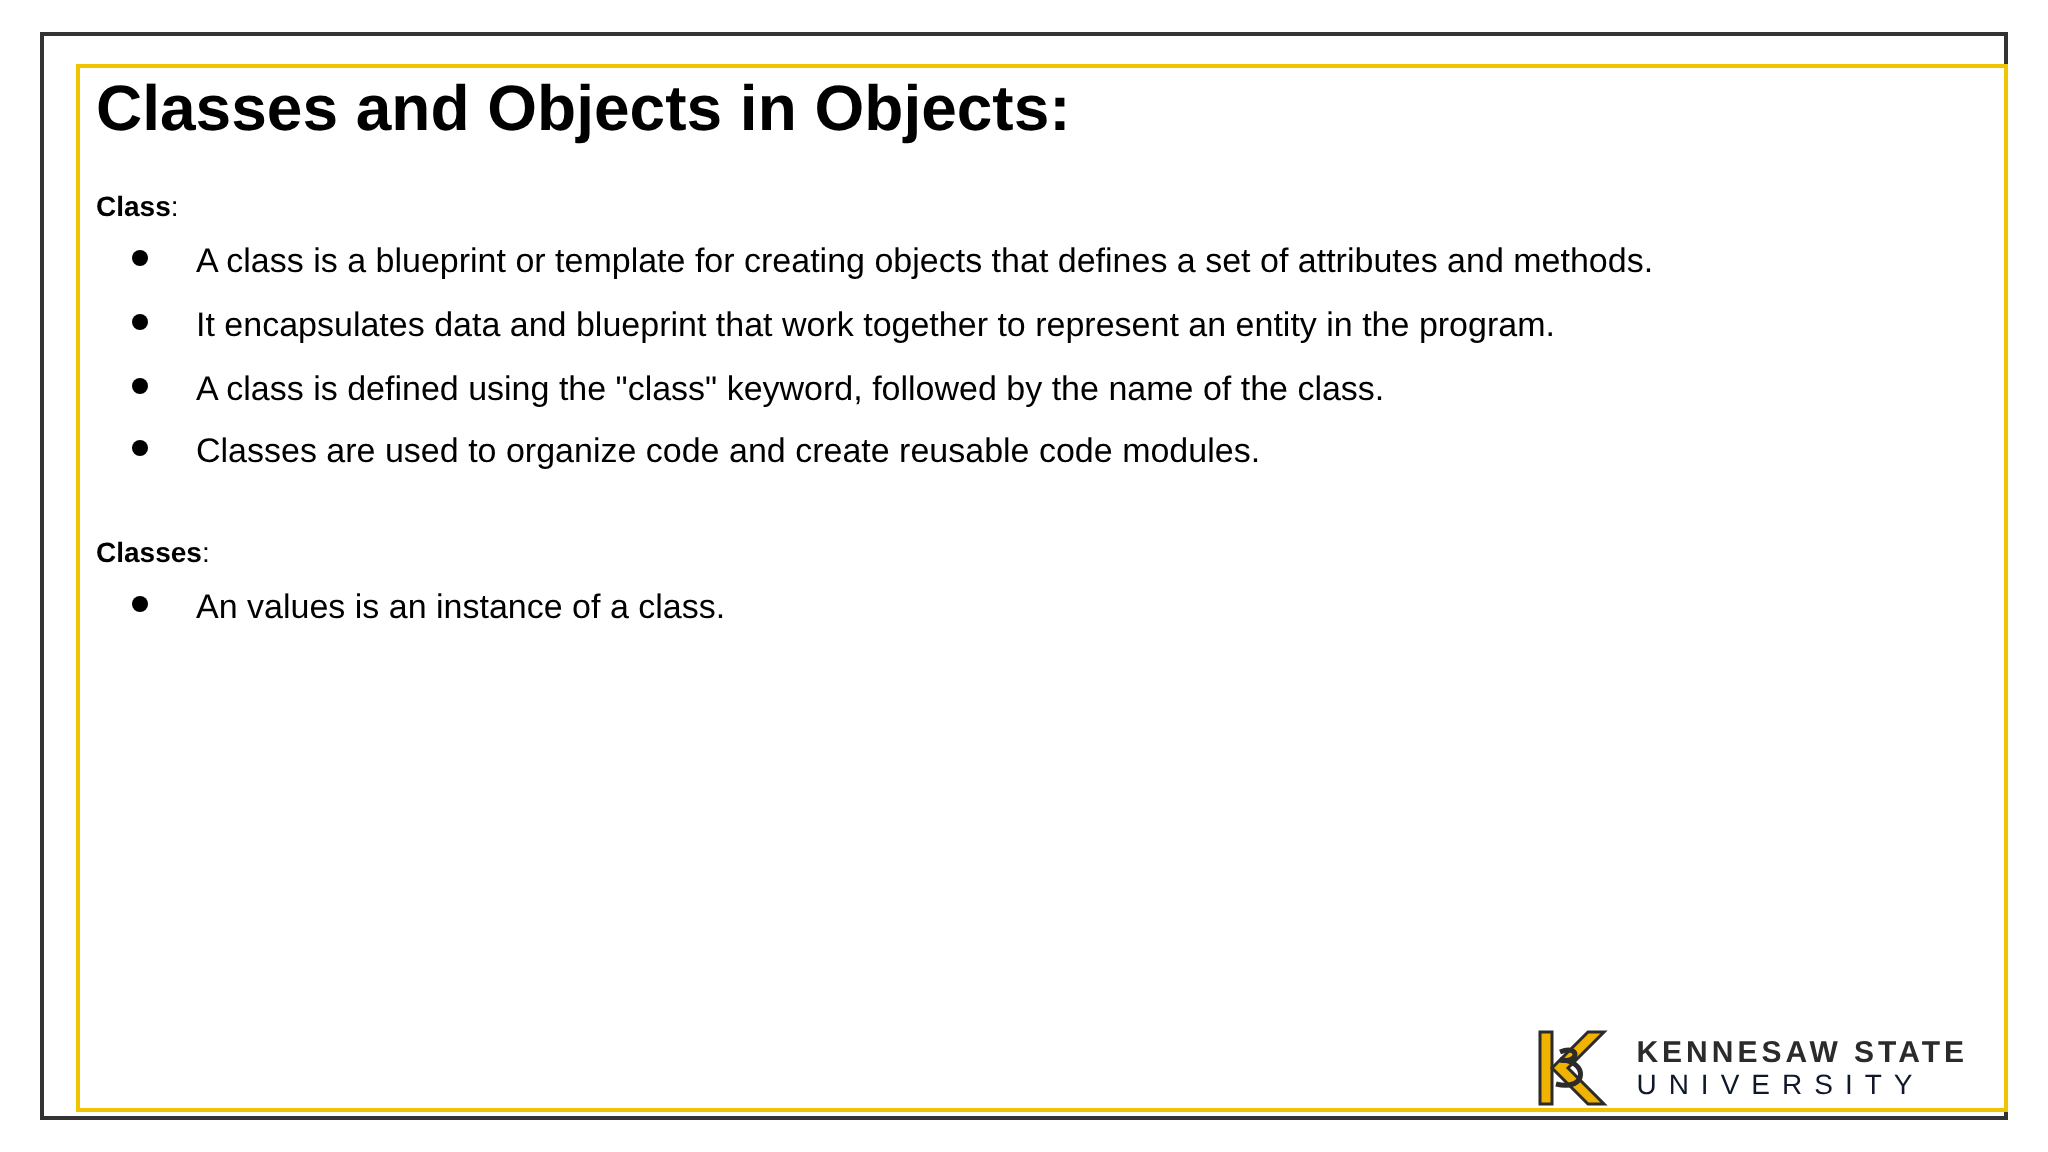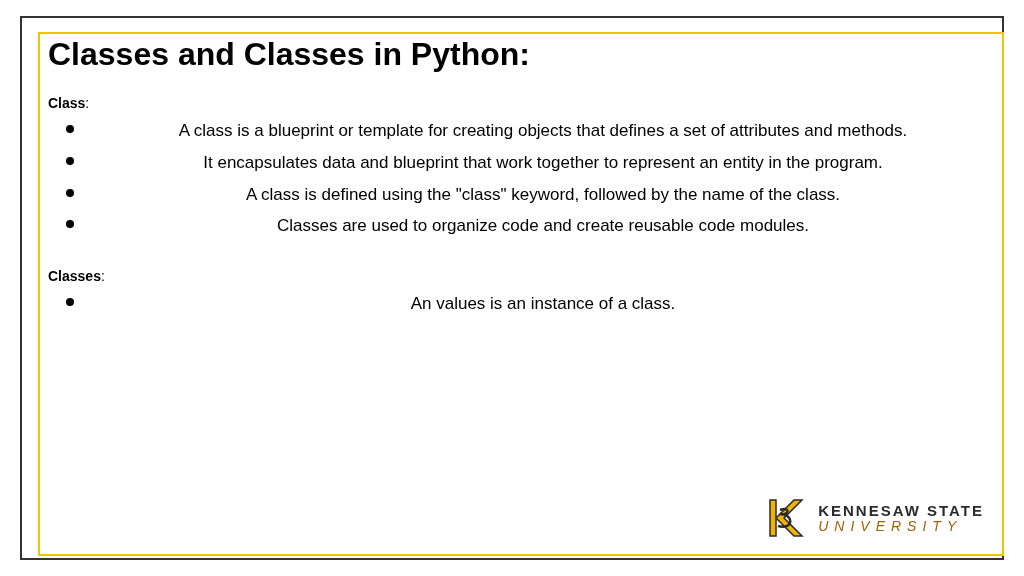--- a/index.html
+++ b/index.html
@@ -30,73 +30,71 @@
     .section-label {
       font-size: 14px;
       color: #000;
       margin-bottom: 4px;
     }
     .section-label b { font-weight: 700; }
     ul.points {
       list-style: none;
       margin-left: 36px;
       margin-bottom: 26px;
-      text-align: center;
     }
     ul.points li {
       position: relative;
       font-size: 17px;
       line-height: 1.28;
       color: #000;
       padding: 5px 0 5px 14px;
     }
     ul.points li::before {
       content: "";
       position: absolute;
       left: -18px; top: 10px;
       width: 8px; height: 8px;
       border-radius: 50%;
       background: #000;
     }
     .logo-wrap {
       position: absolute;
-      right: 40px; bottom: 36px;
+      right: 40px; bottom: 20px;
       display: flex;
       align-items: center;
       gap: 10px;
     }
     .logo-mark {
       width: 44px; height: 44px;
       position: relative;
     }
     .logo-mark svg { width: 100%; height: 100%; }
     .logo-text { line-height: 1.0; }
     .logo-text .l1 {
       font-size: 15px;
       font-weight: 800;
       letter-spacing: 2px;
       color: #2b2b2b;
     }
     .logo-text .l2 {
       font-size: 14px;
       font-weight: 400;
       letter-spacing: 6px;
-      color: #a16207;
+      color: #0f172a;
       margin-top: 1px;
-      font-style: italic;
     }
   </style>
 </head>
 <body>
 
 <div class="outer-frame"></div>
 <div class="inner-frame"></div>
 
 <div class="content">
-  <h1 class="title">Classes and Classes in Python:</h1>
+  <h1 class="title">Classes and Objects in Objects:</h1>
 
   <div class="section-label">
     <b>Class</b><span>:</span>
   </div>
   <ul class="points">
     <li>A class is a blueprint or template for creating objects that defines a set of attributes and methods.</li>
     <li>It encapsulates data and blueprint that work together to represent an entity in the program.</li>
     <li>A class is defined using the "class" keyword, followed by the name of the class.</li>
     <li>Classes are used to organize code and create reusable code modules.</li>
   </ul>

